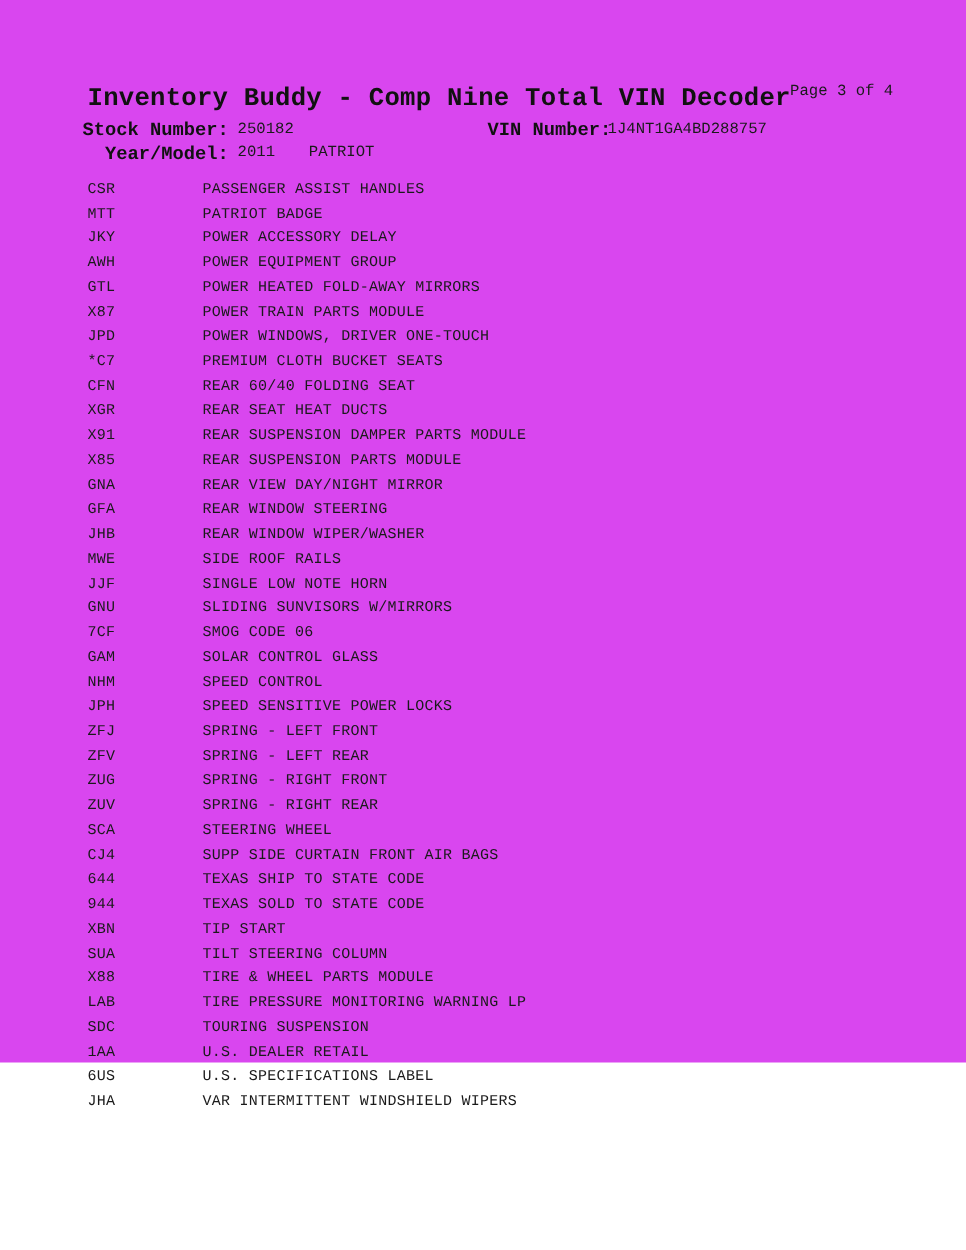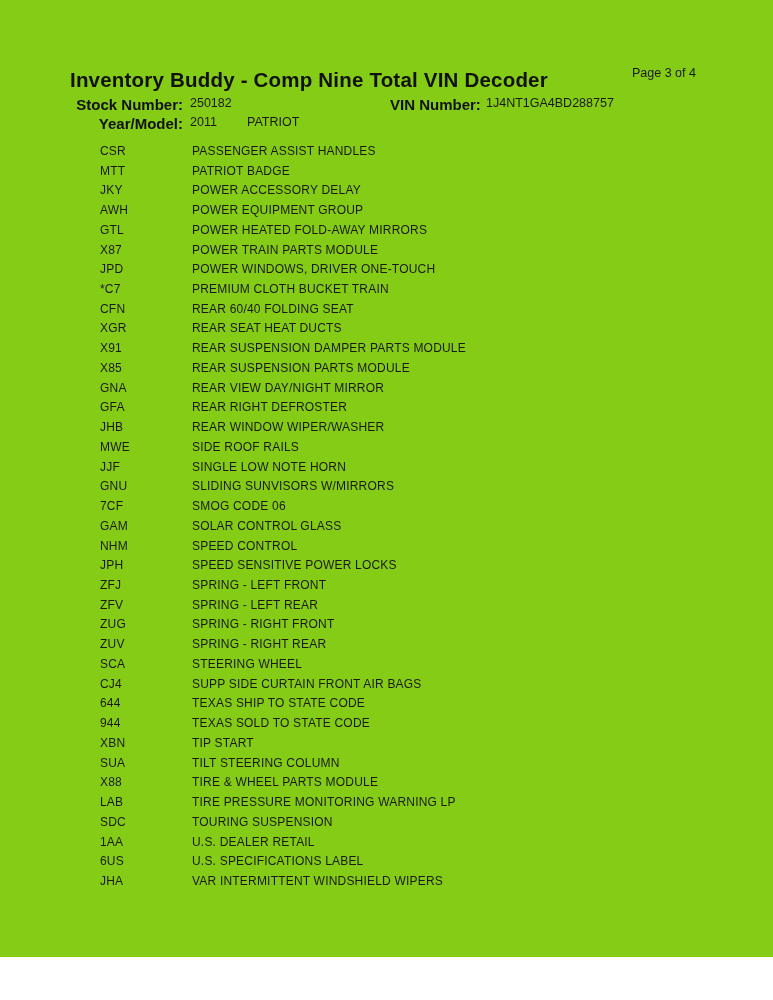--- a/index.html
+++ b/index.html
@@ -5,22 +5,23 @@
   * { margin: 0; padding: 0; box-sizing: border-box; }
   html, body {
     width: 773px; height: 1000px;
     background: #ffffff;
     font-family: "Liberation Sans", "DejaVu Sans", sans-serif;
     color: #1a1a1a;
     overflow: hidden;
   }
   .page {
     position: relative;
-    width: 773px; height: 957px;
-    background: #84cc16;
+    width: 773px; height: 850px;
+    background: #d946ef;
+    font-family: Liberation Mono, monospace;
   }
   .doc-title {
     position: absolute;
     left: 70px; top: 68px;
     font-size: 20.5px;
     font-weight: bold;
     letter-spacing: 0.2px;
     color: #111111;
     white-space: nowrap;
   }
@@ -51,21 +52,21 @@
   .row-1 { top: 96px; }
   .row-2 { top: 115px; }
   .options-list {
     position: absolute;
     left: 0; top: 141px;
     width: 773px;
   }
   .option-row {
     display: grid;
     grid-template-columns: 92px 1fr;
-    padding-left: 100px;
+    padding-left: 70px;
     height: 19.74px;
     align-items: center;
   }
   .option-code, .option-desc {
     font-size: 12px;
     color: #1a1a1a;
     white-space: nowrap;
     line-height: 1;
     letter-spacing: 0.2px;
   }
@@ -112,21 +113,21 @@
       <div class="option-row">
       <span class="option-code">X87</span>
       <span class="option-desc">POWER TRAIN PARTS MODULE</span>
     </div>
       <div class="option-row">
       <span class="option-code">JPD</span>
       <span class="option-desc">POWER WINDOWS, DRIVER ONE-TOUCH</span>
     </div>
       <div class="option-row">
       <span class="option-code">*C7</span>
-      <span class="option-desc">PREMIUM CLOTH BUCKET TRAIN</span>
+      <span class="option-desc">PREMIUM CLOTH BUCKET SEATS</span>
     </div>
       <div class="option-row">
       <span class="option-code">CFN</span>
       <span class="option-desc">REAR 60/40 FOLDING SEAT</span>
     </div>
       <div class="option-row">
       <span class="option-code">XGR</span>
       <span class="option-desc">REAR SEAT HEAT DUCTS</span>
     </div>
       <div class="option-row">
@@ -136,21 +137,21 @@
       <div class="option-row">
       <span class="option-code">X85</span>
       <span class="option-desc">REAR SUSPENSION PARTS MODULE</span>
     </div>
       <div class="option-row">
       <span class="option-code">GNA</span>
       <span class="option-desc">REAR VIEW DAY/NIGHT MIRROR</span>
     </div>
       <div class="option-row">
       <span class="option-code">GFA</span>
-      <span class="option-desc">REAR RIGHT DEFROSTER</span>
+      <span class="option-desc">REAR WINDOW STEERING</span>
     </div>
       <div class="option-row">
       <span class="option-code">JHB</span>
       <span class="option-desc">REAR WINDOW WIPER/WASHER</span>
     </div>
       <div class="option-row">
       <span class="option-code">MWE</span>
       <span class="option-desc">SIDE ROOF RAILS</span>
     </div>
       <div class="option-row">

